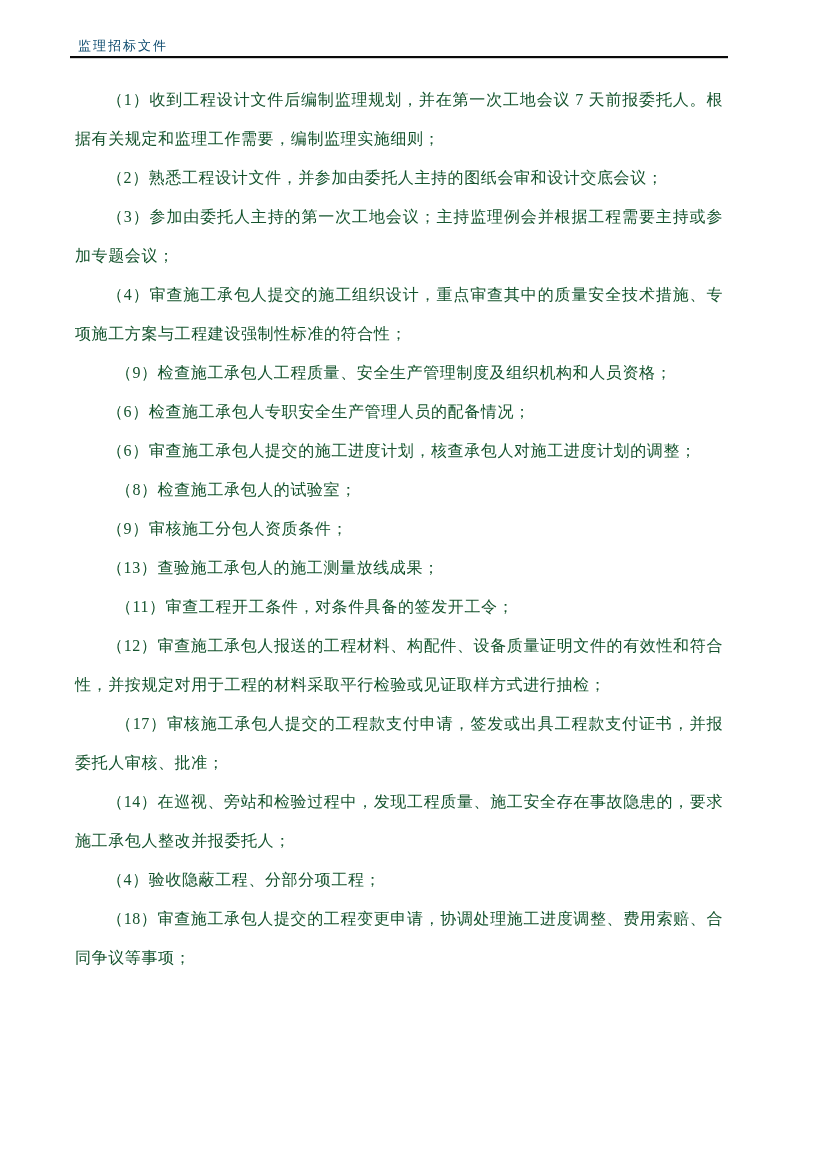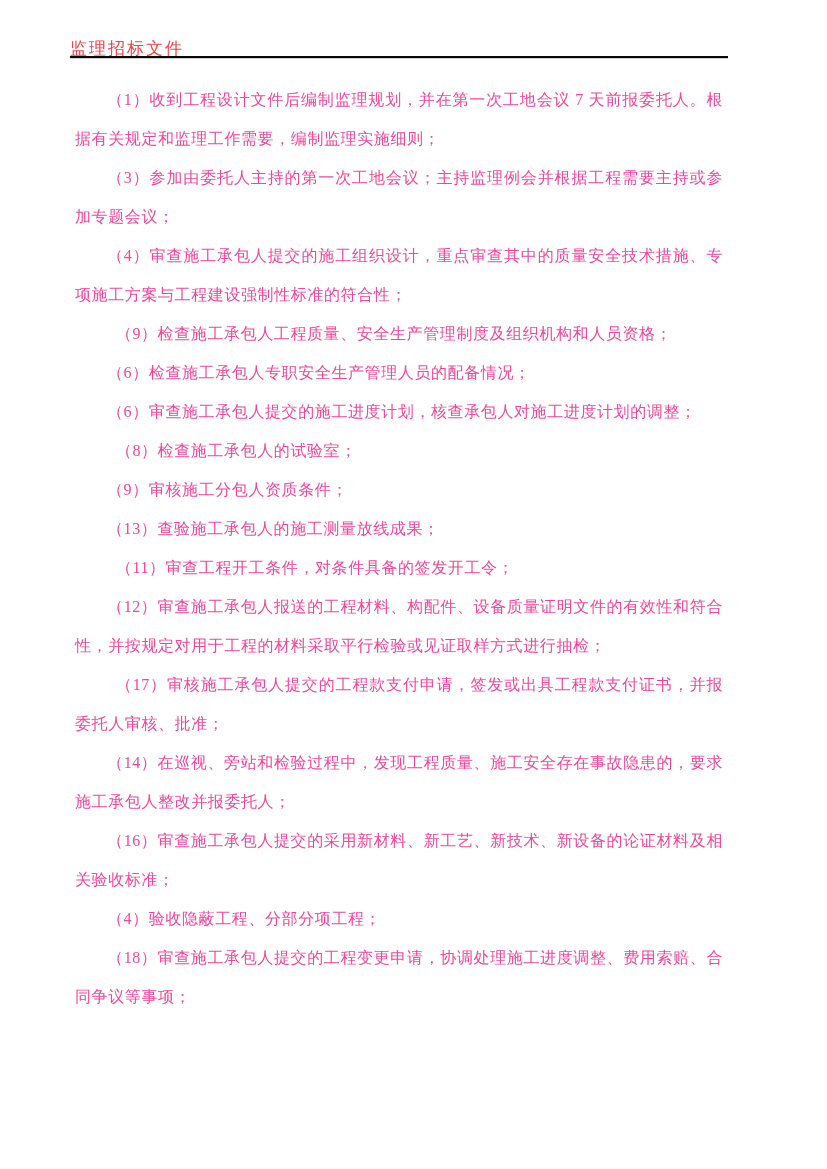--- a/index.html
+++ b/index.html
@@ -11,25 +11,25 @@
     position: relative;
     width: 827px;
     height: 1169px;
     background: #ffffff;
     overflow: hidden;
     font-family: "Liberation Serif", "DejaVu Serif", serif;
     color: #1c1c1c;
   }
   .header-title {
     position: absolute;
-    left: 70px;
+    left: 78px;
     top: 37px;
-    font-size: 17px;
+    font-size: 13px;
     letter-spacing: 2px;
-    color: #ef4444;
+    color: #0c4a6e;
     white-space: nowrap;
   }
   .header-rule {
     position: absolute;
     left: 70px;
     top: 56px;
     width: 658px;
     height: 2px;
     background: #0a0a0a;
     box-shadow: 0 1px 0 rgba(0,0,0,0.18);
@@ -42,47 +42,47 @@
   }
   .content p {
     margin: 0;
     padding: 0;
     font-size: 16px;
     line-height: 39px;
     letter-spacing: 0.6px;
     text-align: justify;
     text-justify: inter-character;
     text-indent: 2em;
-    color: #ec4899;
+    color: #14532d;
   }
   .content p.xi {
     text-indent: 2.55em;
   }
 </style>
 </head>
 <body>
 
 <div class="page">
 
   <span class="header-title">监理招标文件</span>
 
   <div class="header-rule"></div>
 
   <div class="content">
     <p>（1）收到工程设计文件后编制监理规划，并在第一次工地会议 7 天前报委托人。根据有关规定和监理工作需要，编制监理实施细则；</p>
+    <p>（2）熟悉工程设计文件，并参加由委托人主持的图纸会审和设计交底会议；</p>
     <p>（3）参加由委托人主持的第一次工地会议；主持监理例会并根据工程需要主持或参加专题会议；</p>
     <p>（4）审查施工承包人提交的施工组织设计，重点审查其中的质量安全技术措施、专项施工方案与工程建设强制性标准的符合性；</p>
     <p class="xi">（9）检查施工承包人工程质量、安全生产管理制度及组织机构和人员资格；</p>
     <p>（6）检查施工承包人专职安全生产管理人员的配备情况；</p>
     <p>（6）审查施工承包人提交的施工进度计划，核查承包人对施工进度计划的调整；</p>
     <p class="xi">（8）检查施工承包人的试验室；</p>
     <p>（9）审核施工分包人资质条件；</p>
     <p>（13）查验施工承包人的施工测量放线成果；</p>
     <p class="xi">（11）审查工程开工条件，对条件具备的签发开工令；</p>
     <p>（12）审查施工承包人报送的工程材料、构配件、设备质量证明文件的有效性和符合性，并按规定对用于工程的材料采取平行检验或见证取样方式进行抽检；</p>
     <p class="xi">（17）审核施工承包人提交的工程款支付申请，签发或出具工程款支付证书，并报委托人审核、批准；</p>
     <p>（14）在巡视、旁站和检验过程中，发现工程质量、施工安全存在事故隐患的，要求施工承包人整改并报委托人；</p>
-    <p>（16）审查施工承包人提交的采用新材料、新工艺、新技术、新设备的论证材料及相关验收标准；</p>
     <p>（4）验收隐蔽工程、分部分项工程；</p>
     <p>（18）审查施工承包人提交的工程变更申请，协调处理施工进度调整、费用索赔、合同争议等事项；</p>
   </div>
 
 </div>
 
 </body></html>

